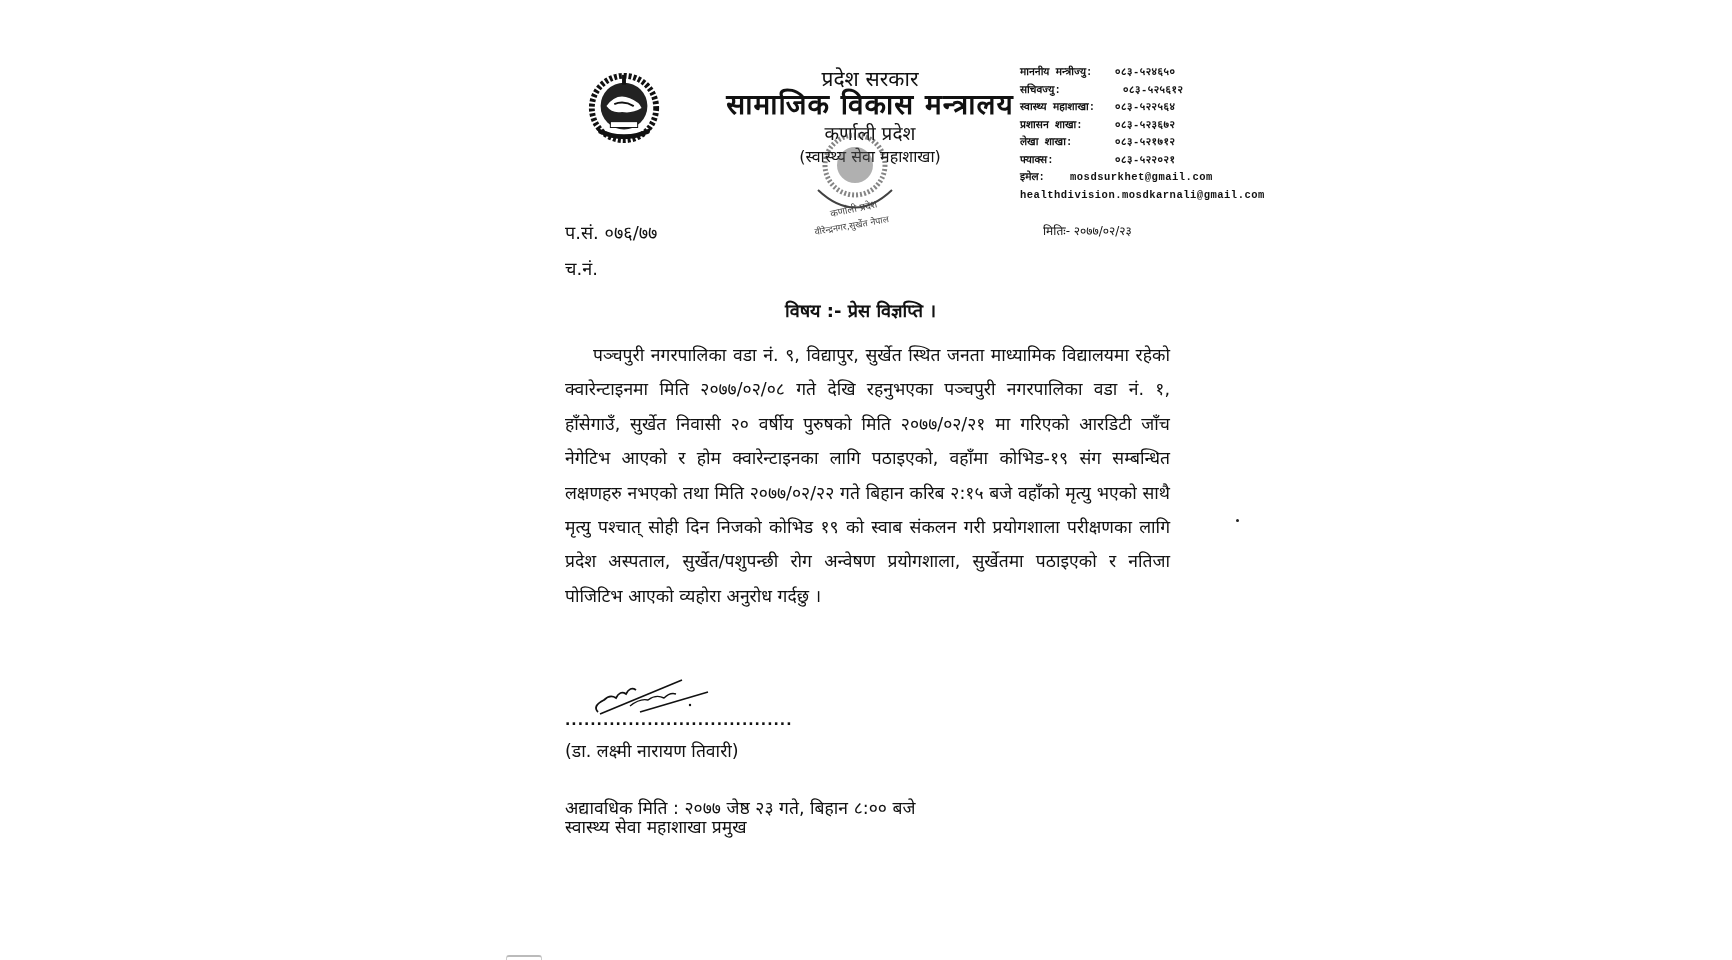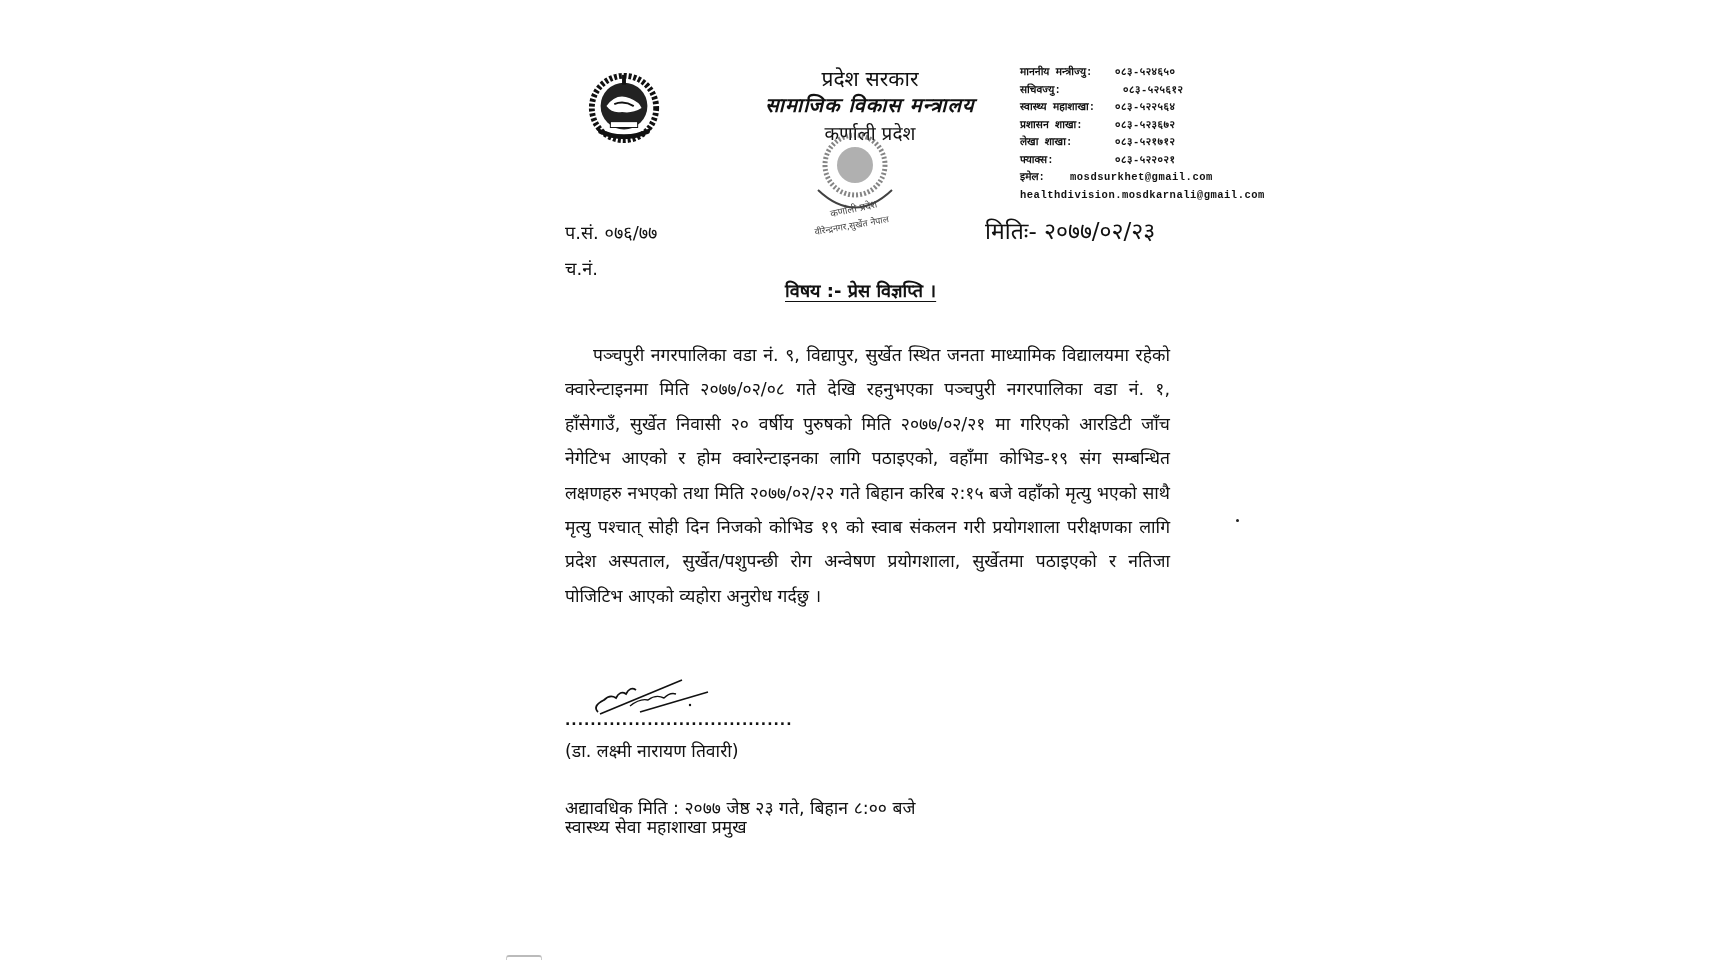--- a/index.html
+++ b/index.html
@@ -4,33 +4,33 @@
 <style>
   html, body { margin:0; padding:0; }
   body {
     width:1732px; height:960px; background:#ffffff; position:relative; overflow:hidden;
     font-family: "DejaVu Sans", sans-serif; color:#111;
   }
   .page { position:absolute; left:0; top:0; width:1732px; height:960px; }
   .logo { position:absolute; left:585px; top:68px; width:78px; height:80px; }
   .header { position:absolute; left:700px; top:68px; width:340px; text-align:center; }
   .header .l1 { font-size:21px; line-height:22px; }
-  .header .l2 { font-size:20px; line-height:30px; font-weight:bold; letter-spacing:1px;font-style:italic; }
+  .header .l2 { font-size:28px; line-height:30px; font-weight:bold; letter-spacing:1px; }
   .header .l3, .header .l4 { font-size:19px; line-height:26px; }
   .header .l5 { font-size:16px; line-height:22px; }
   .stamp { position:absolute; left:800px; top:120px; width:110px; height:115px; opacity:0.85; }
   .contacts { position:absolute; left:1020px; top:64px; width:230px; font-family:Liberation Mono, monospace; font-size:10.5px; font-weight:bold; line-height:17.5px; }
   .contacts .row { display:flex; white-space:nowrap; }
   .contacts .lbl { width:95px; }
   .contacts .val { letter-spacing:0.5px; }
   .contacts .email-row .lbl { width:50px; }
   .ref { position:absolute; left:565px; top:220px; font-size:18px; line-height:26px; }
   .refno { position:absolute; left:565px; top:256px; font-size:18px; line-height:26px; }
-  .date { position:absolute; left:985px; top:218px; font-size:23px; line-height:26px; }
-  .subject { position:absolute; left:785px; top:278px; font-size:18px; text-decoration:underline; text-underline-offset:4px; font-weight:bold; }
+  .date { position:absolute; left:1043px; top:218px; font-size:12px; line-height:26px; }
+  .subject { position:absolute; left:785px; top:298px; font-size:18px; text-underline-offset:4px; font-weight:bold; }
   .body-text { position:absolute; left:565px; top:338px; width:605px; font-size:17.5px; line-height:34.4px; text-align:justify; text-indent:28px; }
   .signature { position:absolute; left:590px; top:672px; width:125px; height:46px; }
   .dots { position:absolute; left:565px; top:712px; font-size:14px; letter-spacing:1px; font-weight:bold; }
   .sig-name, .sig-title, .updated { position:absolute; left:565px; font-size:17.5px; line-height:26px; }
   .sig-name { top:738px;text-align:center; }
   .sig-title { top:766px;margin-top:48px; }
   .updated { top:795px; }
   .speck { position:absolute; left:1236px; top:519px; width:3px; height:3px; background:#222; border-radius:50%; }
   .corner-mark { position:absolute; left:506px; top:955px; width:34px; height:5px; border-top:2px solid #bbb; border-left:1px solid #ccc; border-right:1px solid #ccc; border-radius:3px 3px 0 0; }
 </style>
@@ -46,20 +46,21 @@
     <path d="M30 36 Q40 32 50 38" stroke="#111" stroke-width="2" fill="none"></path>
     <rect x="38" y="6" width="4" height="10" fill="#111"></rect>
     <path d="M12 60 Q40 74 68 60 L66 66 Q40 78 14 66Z" fill="#111"></path>
     <rect x="26" y="54" width="28" height="6" fill="#fff" stroke="#111"></rect>
   </svg>
 
   <div class="header">
     <div class="l1">प्रदेश सरकार</div>
     <div class="l2">सामाजिक विकास मन्त्रालय</div>
     <div class="l3">कर्णाली प्रदेश</div>
+    <div class="l5">(स्वास्थ्य सेवा महाशाखा)</div>
   </div>
 
   <svg class="stamp" viewBox="0 0 110 115">
     <circle cx="55" cy="45" r="30" fill="none" stroke="#333" stroke-width="5" stroke-dasharray="2 2" opacity="0.7"></circle>
     <circle cx="55" cy="45" r="18" fill="#555" opacity="0.55"></circle>
     <path d="M18 70 Q55 105 92 70" fill="none" stroke="#222" stroke-width="2"></path>
     <text x="30" y="92" font-size="10" fill="#222" font-family="DejaVu Sans, sans-serif" transform="rotate(-12 55 90)">कर्णाली प्रदेश</text>
     <text x="14" y="108" font-size="9" fill="#222" font-family="DejaVu Sans, sans-serif" transform="rotate(-10 55 105)">वीरेन्द्रनगर,सुर्खेत नेपाल</text>
   </svg>
 

